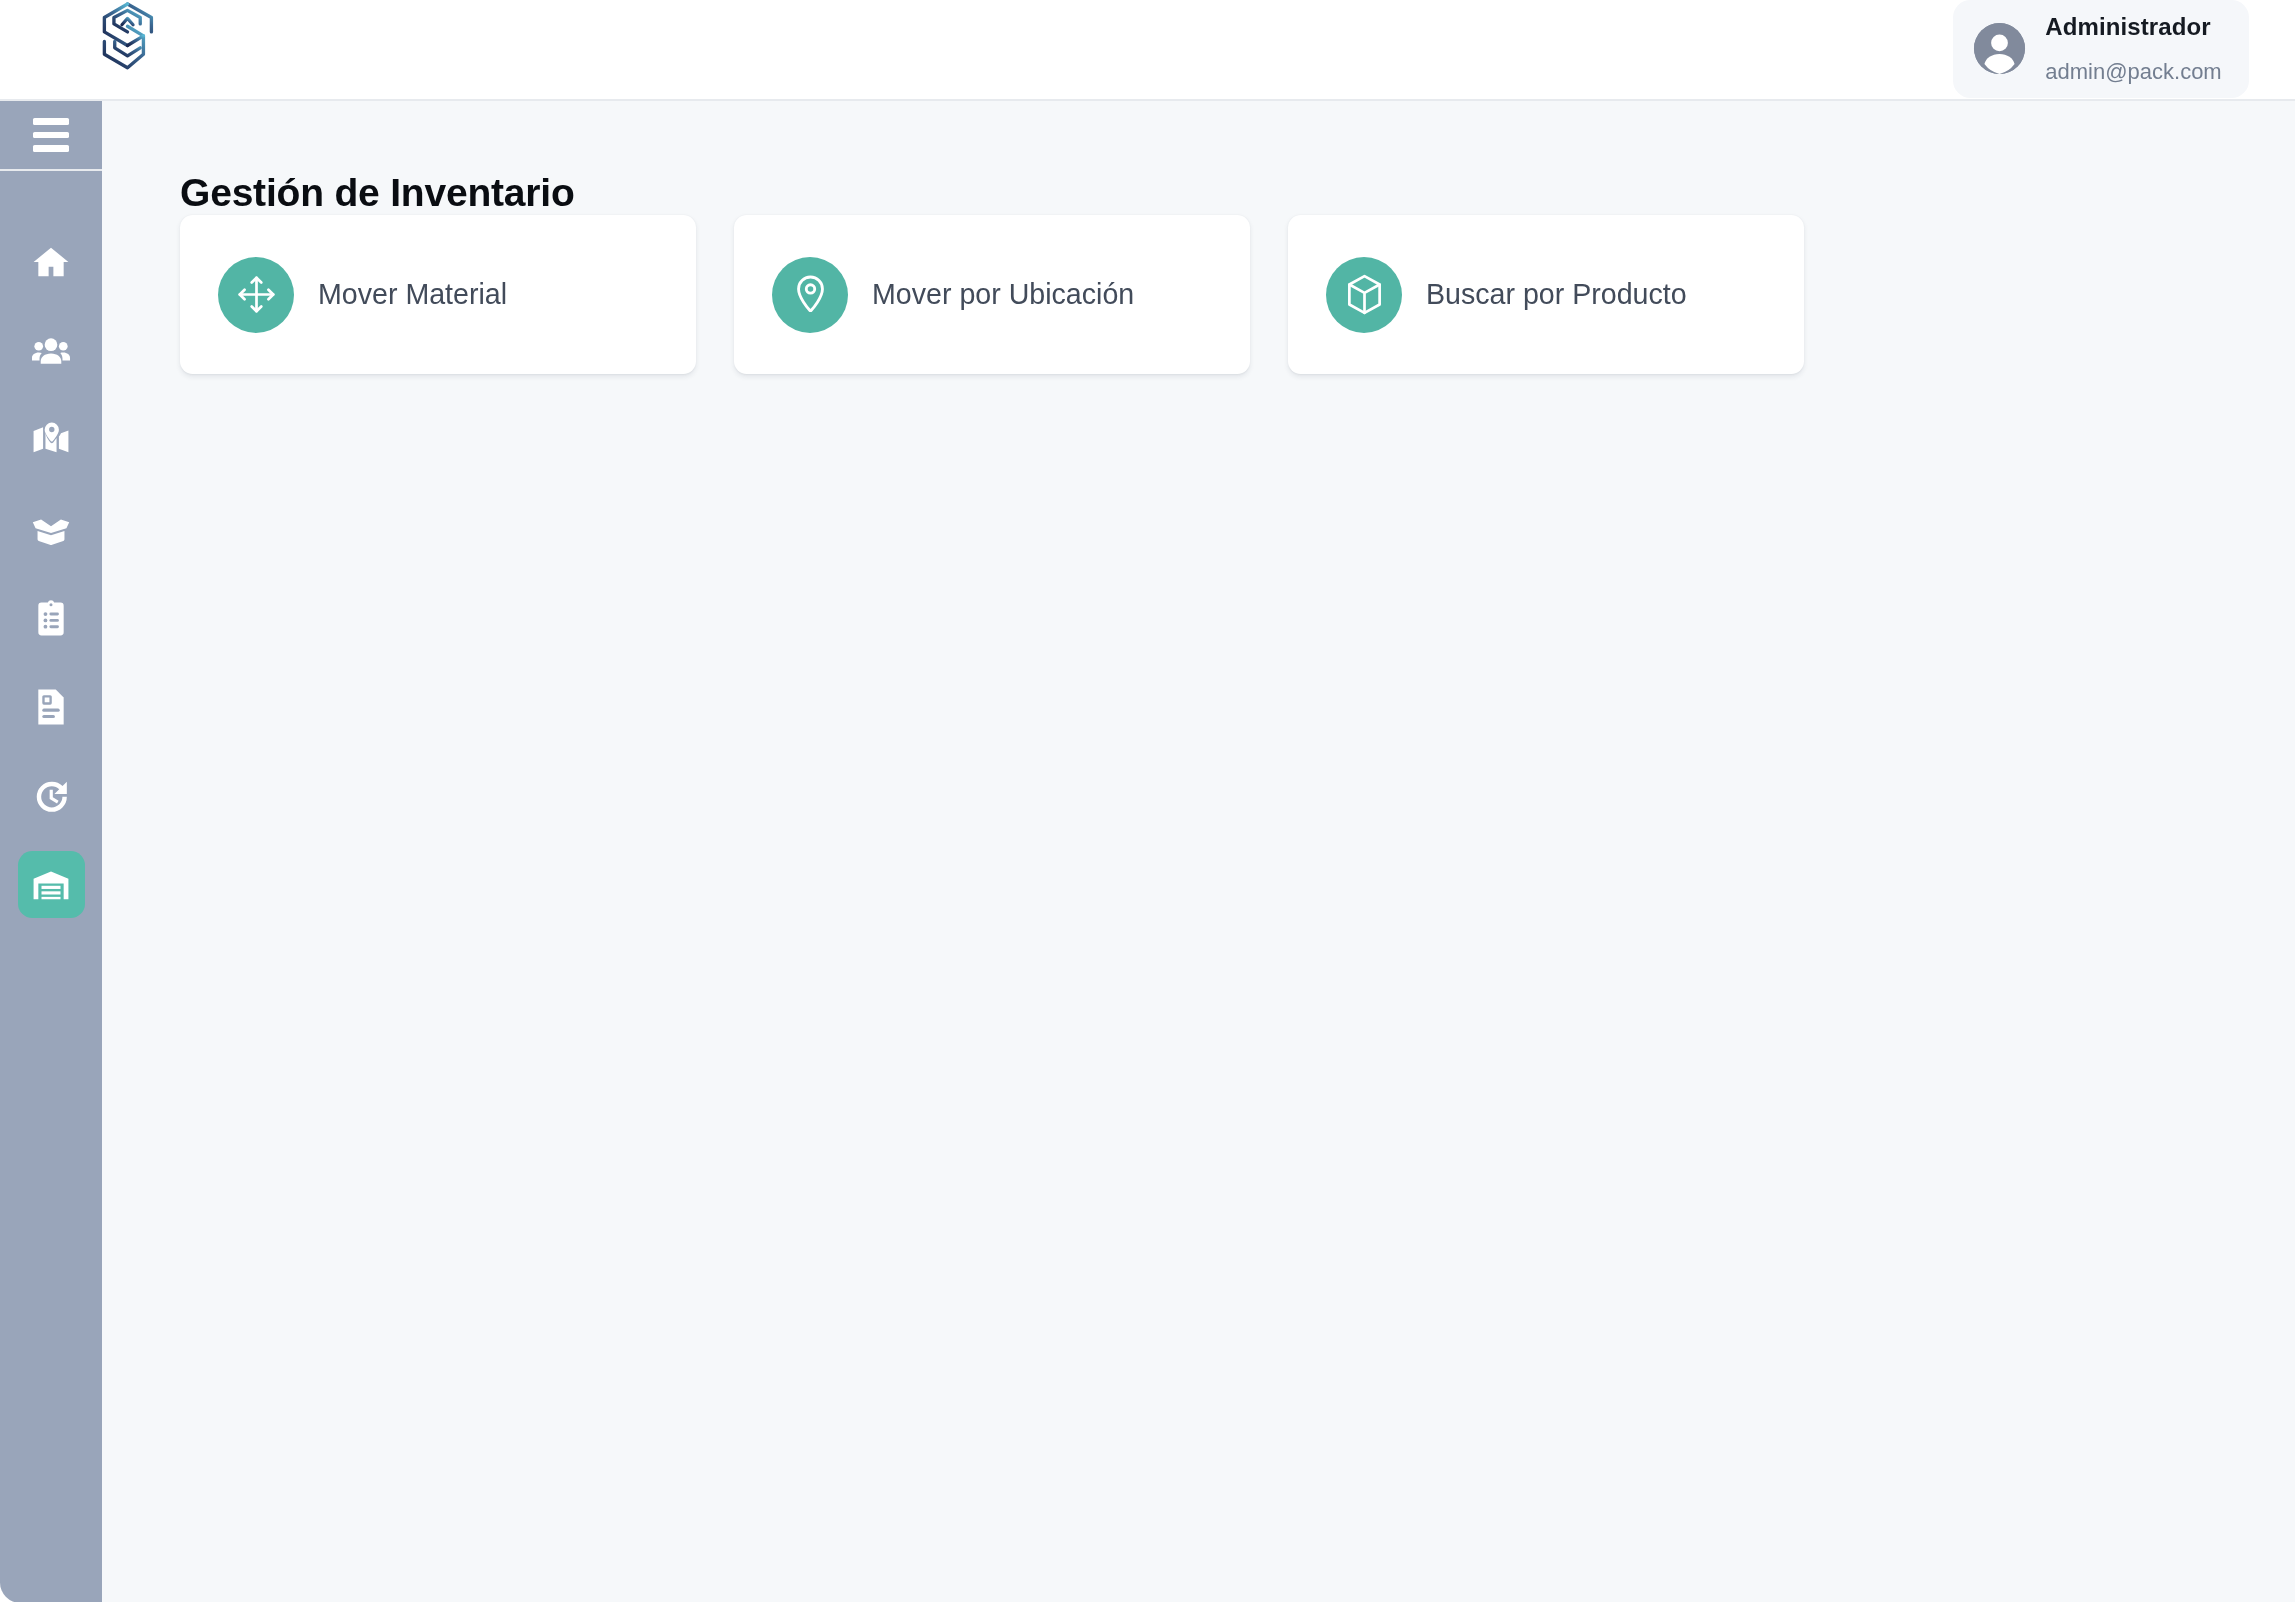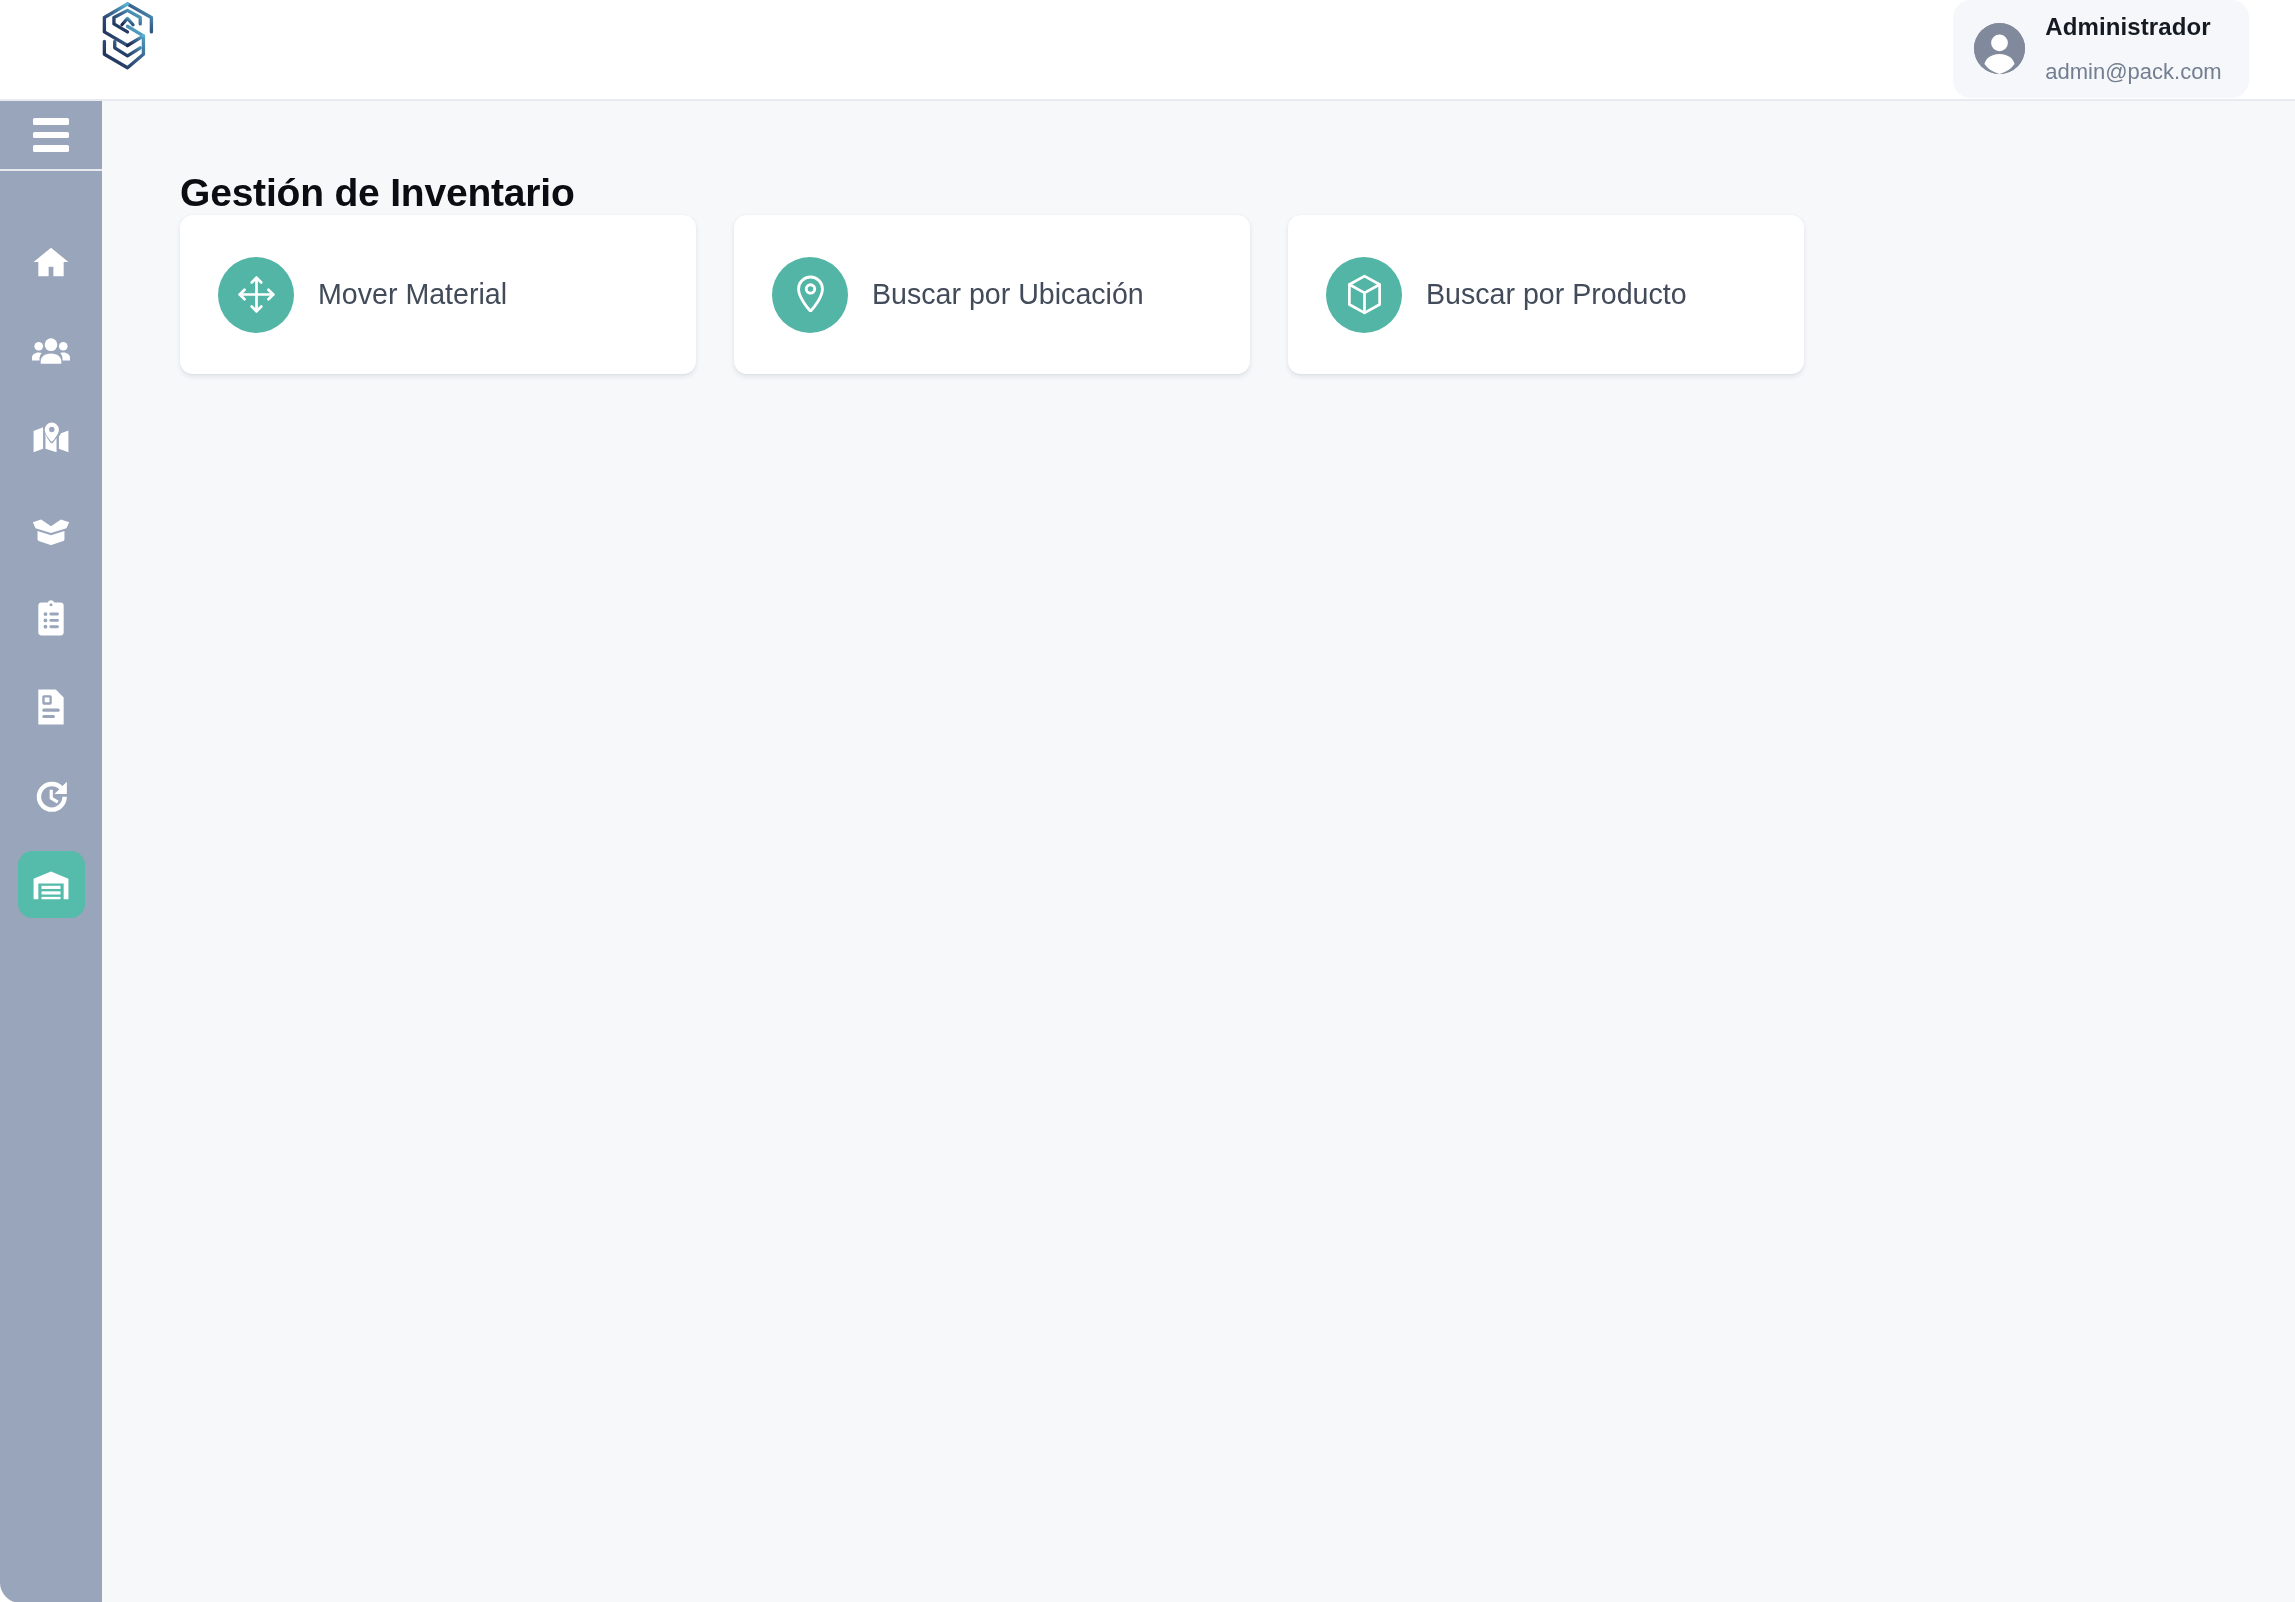--- a/index.html
+++ b/index.html
@@ -323,21 +323,21 @@
         <span class="card-label">Mover Material</span>
       </div>
 
       <div class="action-card">
         <span class="card-icon">
           <svg viewBox="0 0 54 54" xmlns="http://www.w3.org/2000/svg" fill="none" stroke="#ffffff" stroke-width="3.6" stroke-linecap="round" stroke-linejoin="round">
             <path d="M27 5c-8.3 0-15 6.7-15 15 0 10.6 12.2 24.8 14 26.8a1.3 1.3 0 0 0 2 0C29.8 44.8 42 30.6 42 20c0-8.3-6.7-15-15-15z"></path>
             <circle cx="27" cy="20" r="5.3"></circle>
           </svg>
         </span>
-        <span class="card-label">Buscar por Ubicación</span>
+        <span class="card-label">Mover por Ubicación</span>
       </div>
 
       <div class="action-card">
         <span class="card-icon">
           <svg viewBox="0 0 54 54" xmlns="http://www.w3.org/2000/svg" fill="none" stroke="#ffffff" stroke-width="3.4" stroke-linecap="round" stroke-linejoin="round">
             <path d="M27 4 46 14.5v25L27 50 8 39.5v-25z"></path>
             <path d="M8 14.5 27 25l19-10.5M27 25v25"></path>
           </svg>
         </span>
         <span class="card-label">Buscar por Producto</span>

